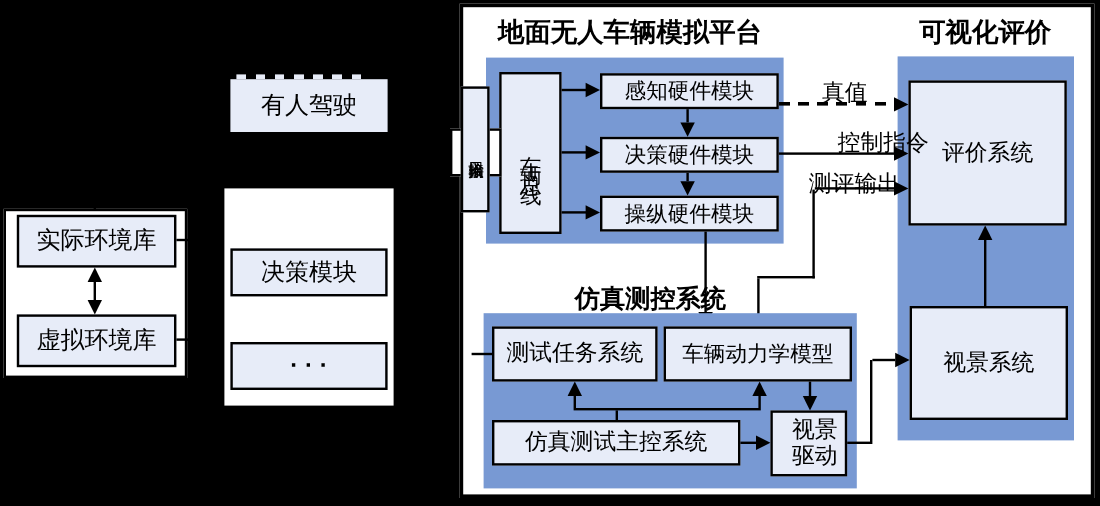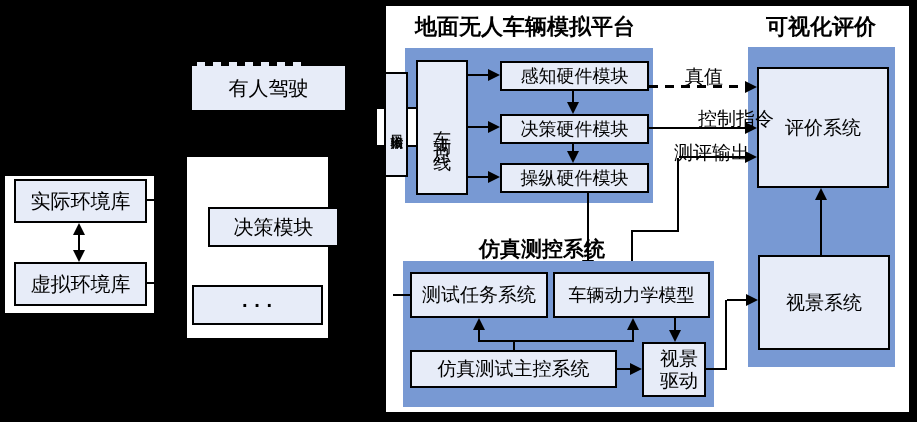--- a/index.html
+++ b/index.html
@@ -121,19 +121,19 @@
   <div class="tri tri-down" style="left:73px;top:250px;"></div>
   <div class="vline" style="left:78px;top:169px;width:2px;height:6px;"></div>
 
   <div class="hline" style="left:147px;top:199px;width:10px;height:2px;"></div>
   <div class="hline" style="left:147px;top:282px;width:10px;height:2px;"></div>
   <div class="hline" style="left:185px;top:199px;width:7px;height:2px;"></div>
   <div class="hline" style="left:185px;top:282px;width:7px;height:2px;"></div>
   <div class="hline" style="left:323px;top:247px;width:8px;height:2px;"></div>
 
   <div class="dash-light" style="left:197px;top:62px;width:106px;"></div>
-  <div class="box noborder" style="left:192px;top:66px;width:153px;height:44px;font-size:20px;">有人驾驶</div>
+  <div class="box noborder" style="left:192px;top:66px;width:131px;height:44px;font-size:20px;">有人驾驶</div>
 
   <div class="container2" style="left:185px;top:155px;width:145px;height:185px;"></div>
-  <div class="box" style="left:192px;top:207px;width:131px;height:40px;font-size:20px;margin-left:16px;">决策模块</div>
+  <div class="box" style="left:192px;top:207px;width:131px;height:40px;font-size:20px;">决策模块</div>
   <div class="box" style="left:192px;top:285px;width:131px;height:40px;font-size:20px;font-weight:bold;">· · ·</div>
 
 </div>
 
 </body></html>

